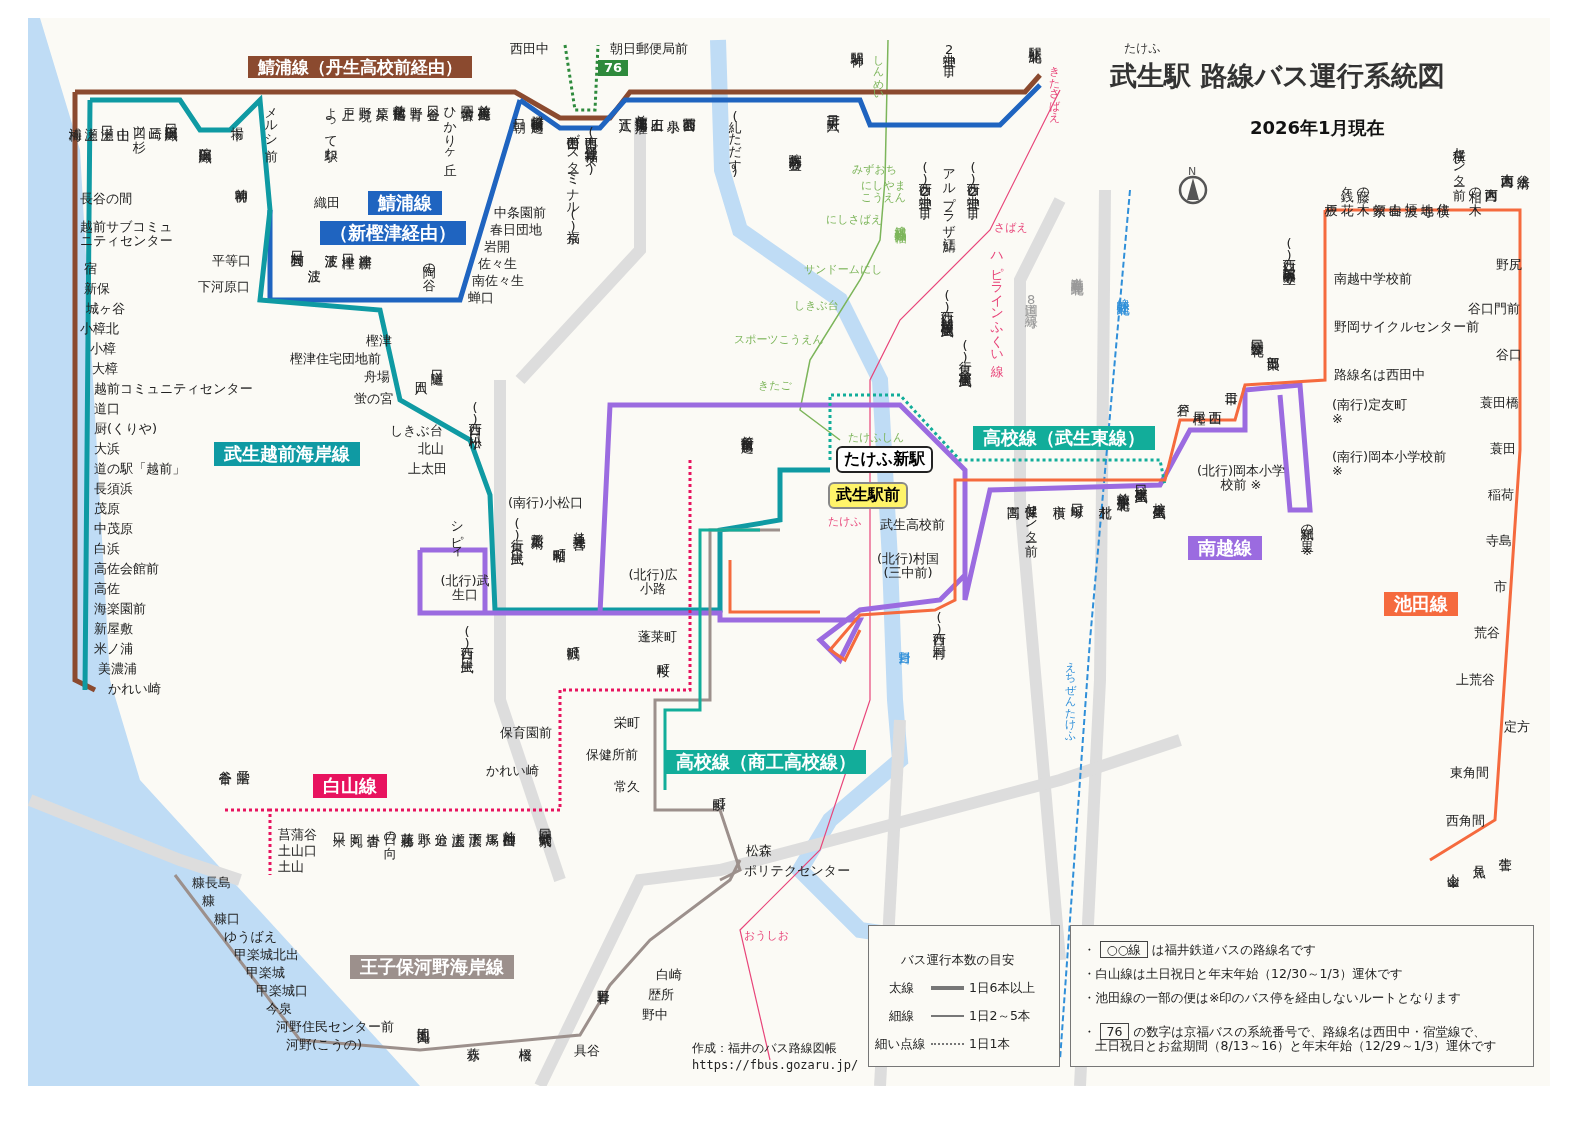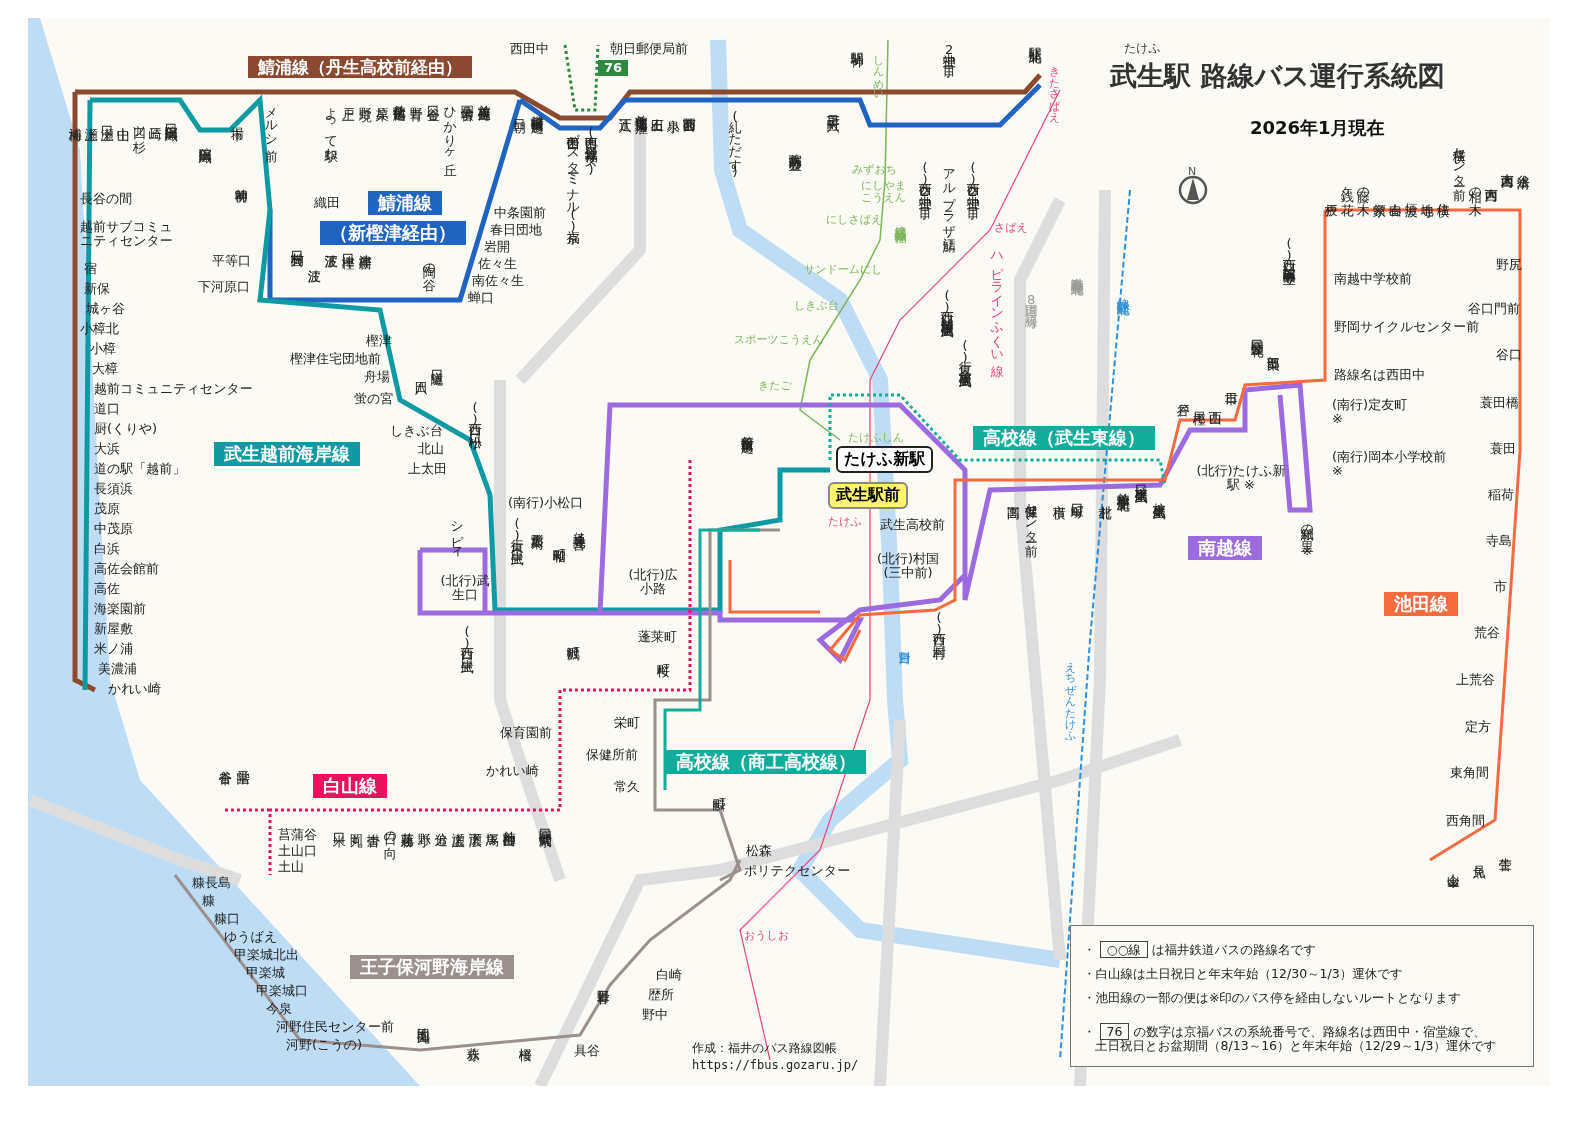--- a/index.html
+++ b/index.html
@@ -221,21 +221,21 @@
   <div class="lbl v" style="left:1106px;top:462px;">武生東高校口</div>
   <div class="lbl v" style="left:1124px;top:478px;">武生東高校</div>
 
   <div class="lbl v" style="left:1148px;top:376px;">戸谷</div>
   <div class="lbl v" style="left:1164px;top:384px;">樫尾</div>
   <div class="lbl v" style="left:1180px;top:384px;">西山</div>
   <div class="lbl v" style="left:1196px;top:366px;">二日市</div>
   <div class="lbl v" style="left:1222px;top:316px;">花筐公園口</div>
   <div class="lbl v" style="left:1238px;top:330px;">粟田部</div>
   <div class="lbl v" style="left:1254px;top:218px;">(西行)今立中央病院前</div>
-  <div class="lbl" style="left:1168px;top:446px;width:90px;white-space:normal;text-align:center;">(北行)たけふ新駅 ※</div>
+  <div class="lbl" style="left:1168px;top:446px;width:90px;white-space:normal;text-align:center;">(北行)岡本小学校前 ※</div>
   <div class="lbl" style="left:1304px;top:380px;width:90px;white-space:normal;">(南行)定友町 ※</div>
   <div class="lbl" style="left:1304px;top:432px;width:120px;white-space:normal;">(南行)岡本小学校前 ※</div>
   <div class="lbl v" style="left:1272px;top:500px;">和紙の里 ※</div>
 
   <div class="lbl v" style="left:1296px;top:176px;">戸板</div>
   <div class="lbl v" style="left:1312px;top:162px;">銭ヶ花</div>
   <div class="lbl v" style="left:1328px;top:162px;">藤の木</div>
   <div class="lbl v" style="left:1344px;top:176px;">領家</div>
   <div class="lbl v" style="left:1360px;top:176px;">春山</div>
   <div class="lbl v" style="left:1376px;top:176px;">波垣</div>
@@ -254,21 +254,21 @@
   <div class="lbl" style="left:1468px;top:240px;">野尻</div>
   <div class="lbl" style="left:1440px;top:284px;">谷口門前</div>
   <div class="lbl" style="left:1468px;top:330px;">谷口</div>
   <div class="lbl" style="left:1452px;top:378px;">蓑田橋</div>
   <div class="lbl" style="left:1462px;top:424px;">蓑田</div>
   <div class="lbl" style="left:1460px;top:470px;">稲荷</div>
   <div class="lbl" style="left:1458px;top:516px;">寺島</div>
   <div class="lbl" style="left:1466px;top:562px;">市</div>
   <div class="lbl" style="left:1446px;top:608px;">荒谷</div>
   <div class="lbl" style="left:1428px;top:655px;">上荒谷</div>
-  <div class="lbl" style="left:1437px;top:702px;">定方</div>
+  <div class="lbl" style="left:1476px;top:702px;">定方</div>
   <div class="lbl" style="left:1422px;top:748px;">東角間</div>
   <div class="lbl" style="left:1418px;top:796px;">西角間</div>
   <div class="lbl v" style="left:1470px;top:830px;">菅生</div>
   <div class="lbl v" style="left:1444px;top:838px;">魚見</div>
   <div class="lbl v" style="left:1418px;top:846px;">金山 ※</div>
 
   <div class="lbl v" style="left:538px;top:620px;">鶴沢町</div>
   <div class="lbl" style="left:472px;top:708px;">保育園前</div>
   <div class="lbl" style="left:458px;top:746px;">かれい崎</div>
   <div class="lbl v" style="left:510px;top:806px;">紫式部公園口</div>
@@ -330,20 +330,32 @@
   <div class="lbl pink" style="left:800px;top:498px;">たけふ</div>
   <div class="lbl pink" style="left:716px;top:912px;">おうしお</div>
   <div class="lbl v pink" style="left:962px;top:226px;font-size:13px;">ハピラインふくい線</div>
   <div class="lbl v pink" style="left:1020px;top:40px;">きたさばえ</div>
   <div class="lbl v blue" style="left:1088px;top:274px;">北陸新幹線</div>
   <div class="lbl v blue" style="left:1036px;top:636px;font-size:11px;">えちぜんたけふ</div>
   <div class="lbl v gray" style="left:996px;top:276px;">国道8号線</div>
   <div class="lbl v gray" style="left:1042px;top:254px;">北陸自動車道</div>
   <div class="lbl v blue" style="left:870px;top:626px;font-size:12px;">日野川</div>
 
+  <div id="legend-box" style="left:840px;top:907px;">
+    <div class="lg" style="left:32px;top:26px;">バス運行本数の目安</div>
+    <div class="lg" style="left:20px;top:54px;">太線</div>
+    <div style="position:absolute;left:62px;top:60px;width:33px;height:4px;background:#777;"></div>
+    <div class="lg" style="left:100px;top:54px;">1日6本以上</div>
+    <div class="lg" style="left:20px;top:82px;">細線</div>
+    <div style="position:absolute;left:62px;top:89px;width:33px;height:2px;background:#777;"></div>
+    <div class="lg" style="left:100px;top:82px;">1日2～5本</div>
+    <div class="lg" style="left:6px;top:110px;">細い点線</div>
+    <div style="position:absolute;left:62px;top:117px;width:33px;border-top:2px dotted #777;"></div>
+    <div class="lg" style="left:100px;top:110px;">1日1本</div>
+  </div>
 
   <div id="notes-box" style="left:1042px;top:907px;">
     <div class="note" style="top:16px;">・<span class="boxed">○○線</span><span>は福井鉄道バスの路線名です</span></div>
     <div class="note" style="top:40px;">・白山線は土日祝日と年末年始（12/30～1/3）運休です</div>
     <div class="note" style="top:64px;">・池田線の一部の便は※印のバス停を経由しないルートとなります</div>
     <div class="note" style="top:98px;">・<span class="boxed">76</span><span>の数字は京福バスの系統番号で、路線名は西田中・宿堂線で、</span></div>
     <div class="note" style="top:112px;left:24px;">土日祝日とお盆期間（8/13～16）と年末年始（12/29～1/3）運休です</div>
   </div>
 
   <div id="credit" style="left:664px;top:1022px;">

